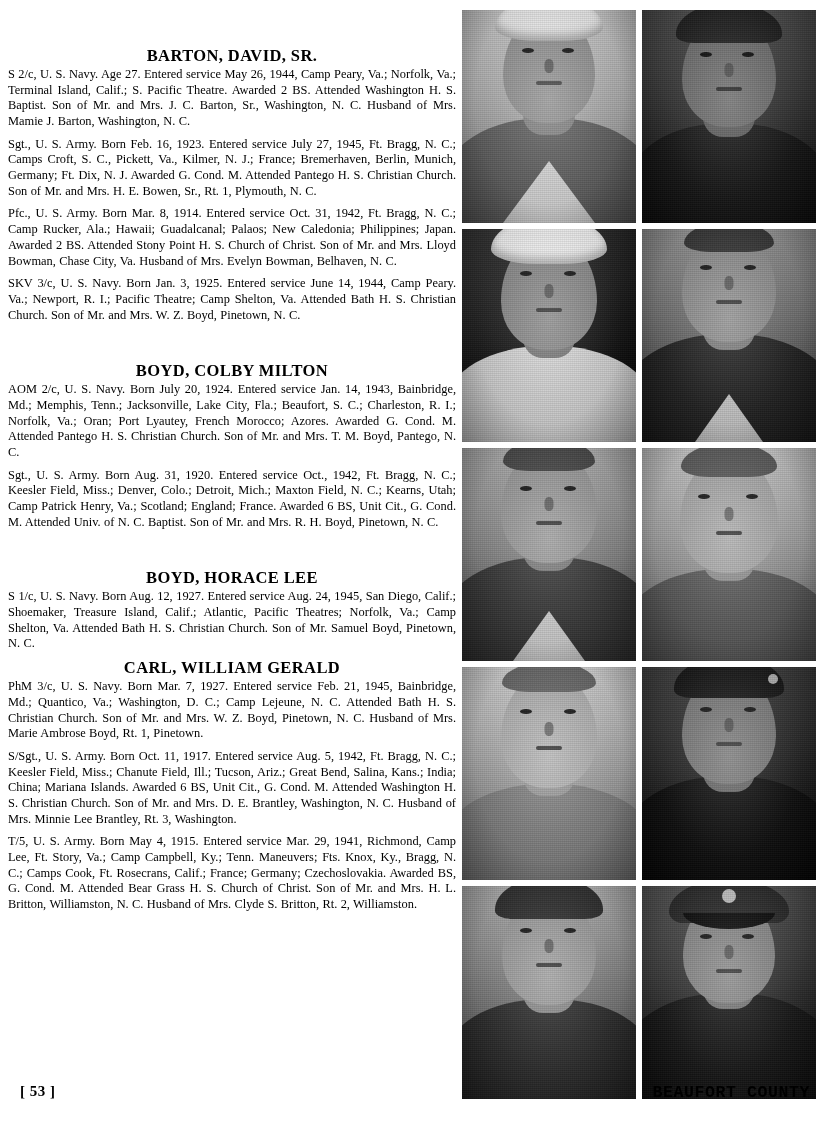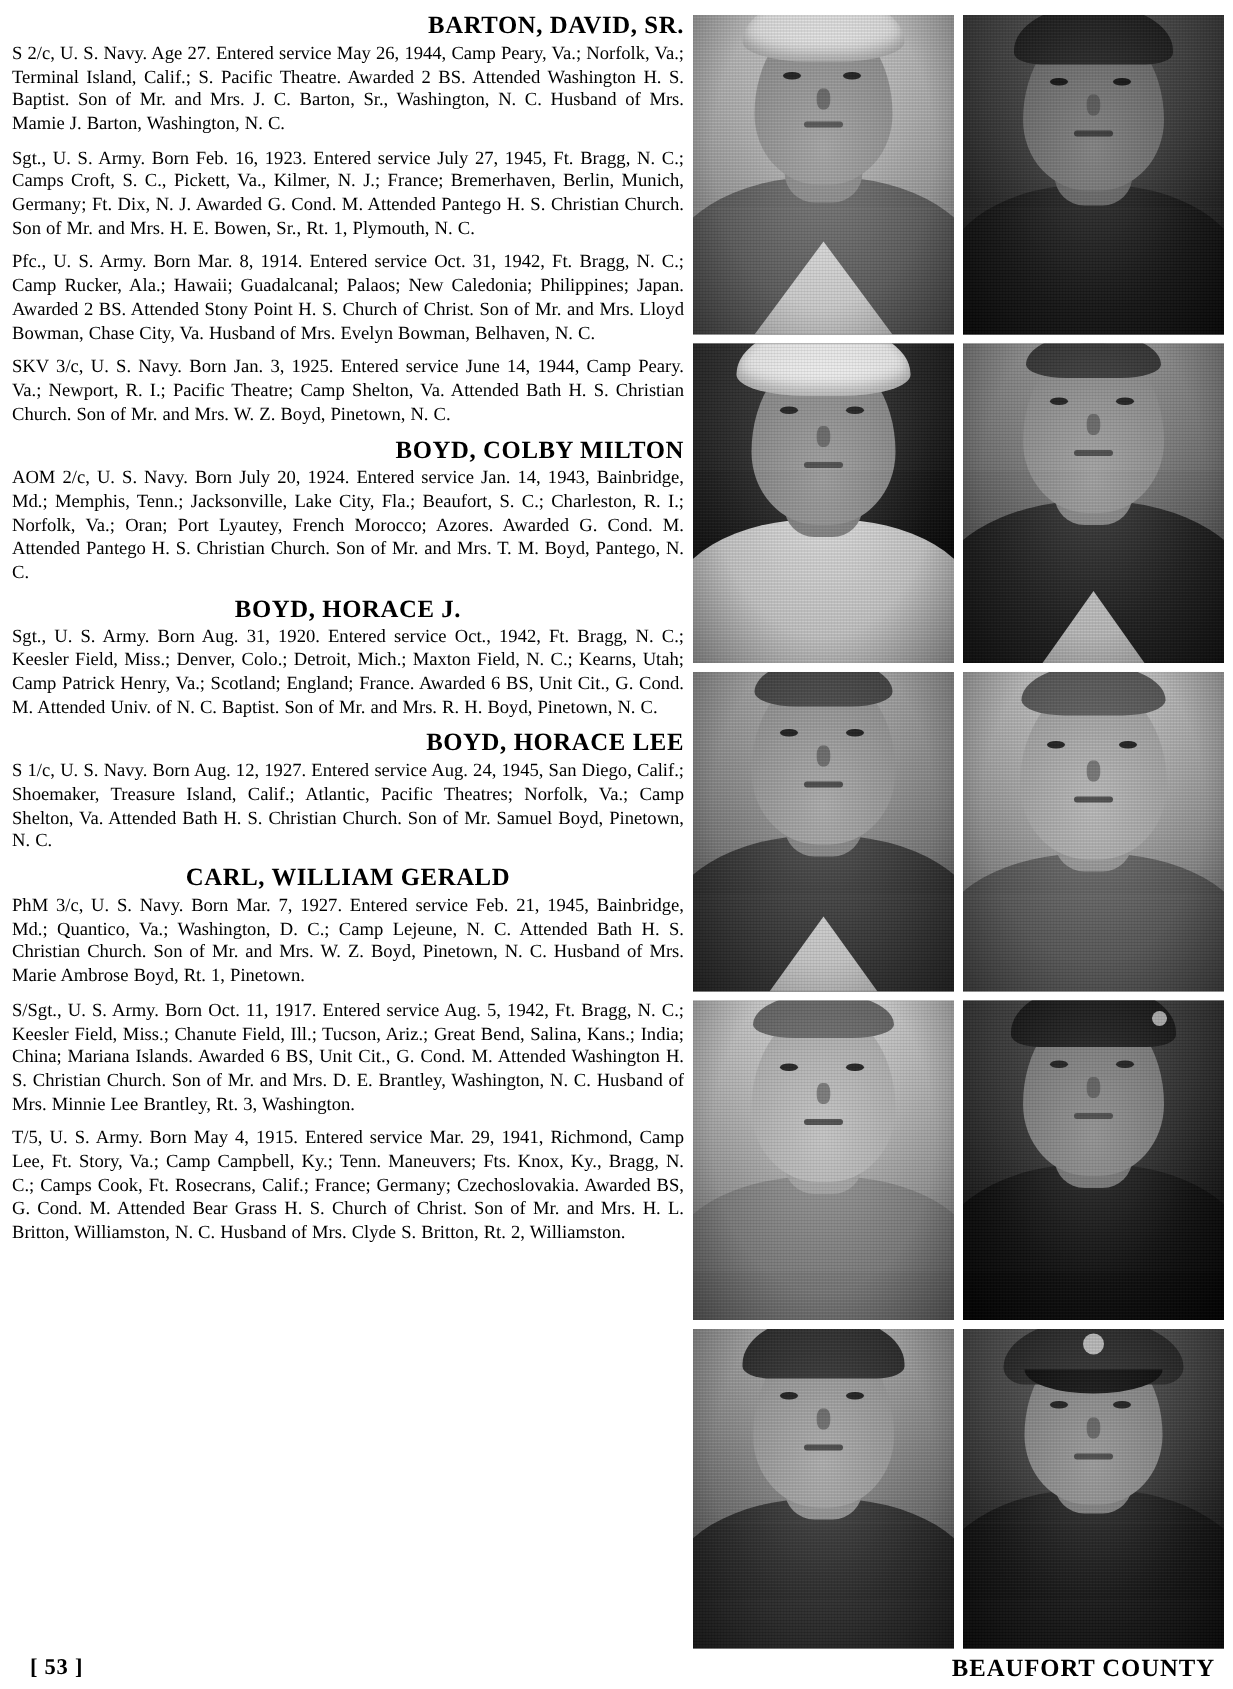--- a/index.html
+++ b/index.html
@@ -45,21 +45,21 @@
     margin-bottom: 7px;
   }
   .entry-name {
     font-family: "Liberation Serif", serif;
     font-weight: bold;
     font-size: 16.5px;
     letter-spacing: 0.4px;
     line-height: 1.15;
     margin-bottom: 1px;
   }
-  .entry-name.left { text-align: right; }
+  .entry-name.left { text-align: center; margin-top: 39px; }
   .entry-name.center { text-align: center; }
 
   .entry-body {
     font-family: "Liberation Serif", serif;
     font-size: 12.4px;
     line-height: 1.265;
     text-align: justify;
     text-justify: inter-word;
     word-spacing: 0.3px;
   }
@@ -196,34 +196,34 @@
     inset: 0;
     pointer-events: none;
     background: radial-gradient(ellipse at 50% 42%, rgba(255,255,255,0.12) 0%, rgba(0,0,0,0.10) 60%, rgba(0,0,0,0.42) 100%);
   }
 
   
   .footer {
     position: absolute;
     left: 8px;
     right: 8px;
-    bottom: 4px;
+    bottom: 24px;
     display: flex;
     justify-content: space-between;
-    align-items: center;
+    align-items: flex-start;
   }
   .page-number {
     font-family: "Liberation Serif", serif;
     font-weight: bold;
     font-size: 15px;
     letter-spacing: 0.5px;
     padding-left: 12px;
   }
   .county-name {
-    font-family: Liberation Serif, serif;
+    font-family: Liberation Mono, monospace;
     font-weight: bold;
     font-size: 16.5px;
     letter-spacing: 0.6px;
     padding-right: 4px;
   }
 </style>
 </head>
 <body>
 
 <div class="page">
@@ -247,21 +247,20 @@
       <div class="entry">
         <div class="entry-body">SKV 3/c, U. S. Navy. Born Jan. 3, 1925. Entered service June 14, 1944, Camp Peary. Va.; Newport, R. I.; Pacific Theatre; Camp Shelton, Va. Attended Bath H. S. Christian Church. Son of Mr. and Mrs. W. Z. Boyd, Pinetown, N. C.</div>
       </div>
 
       <div class="entry">
         <div class="entry-name left">BOYD, COLBY MILTON</div>
         <div class="entry-body">AOM 2/c, U. S. Navy. Born July 20, 1924. Entered service Jan. 14, 1943, Bainbridge, Md.; Memphis, Tenn.; Jacksonville, Lake City, Fla.; Beaufort, S. C.; Charleston, R. I.; Norfolk, Va.; Oran; Port Lyautey, French Morocco; Azores. Awarded G. Cond. M. Attended Pantego H. S. Christian Church. Son of Mr. and Mrs. T. M. Boyd, Pantego, N. C.</div>
       </div>
 
       <div class="entry">
-        <div class="entry-name center">BOYD, HORACE J.</div>
         <div class="entry-body">Sgt., U. S. Army. Born Aug. 31, 1920. Entered service Oct., 1942, Ft. Bragg, N. C.; Keesler Field, Miss.; Denver, Colo.; Detroit, Mich.; Maxton Field, N. C.; Kearns, Utah; Camp Patrick Henry, Va.; Scotland; England; France. Awarded 6 BS, Unit Cit., G. Cond. M. Attended Univ. of N. C. Baptist. Son of Mr. and Mrs. R. H. Boyd, Pinetown, N. C.</div>
       </div>
 
       <div class="entry">
         <div class="entry-name left">BOYD, HORACE LEE</div>
         <div class="entry-body">S 1/c, U. S. Navy. Born Aug. 12, 1927. Entered service Aug. 24, 1945, San Diego, Calif.; Shoemaker, Treasure Island, Calif.; Atlantic, Pacific Theatres; Norfolk, Va.; Camp Shelton, Va. Attended Bath H. S. Christian Church. Son of Mr. Samuel Boyd, Pinetown, N. C.</div>
       </div>
 
       <div class="entry">
         <div class="entry-name center">CARL, WILLIAM GERALD</div>

